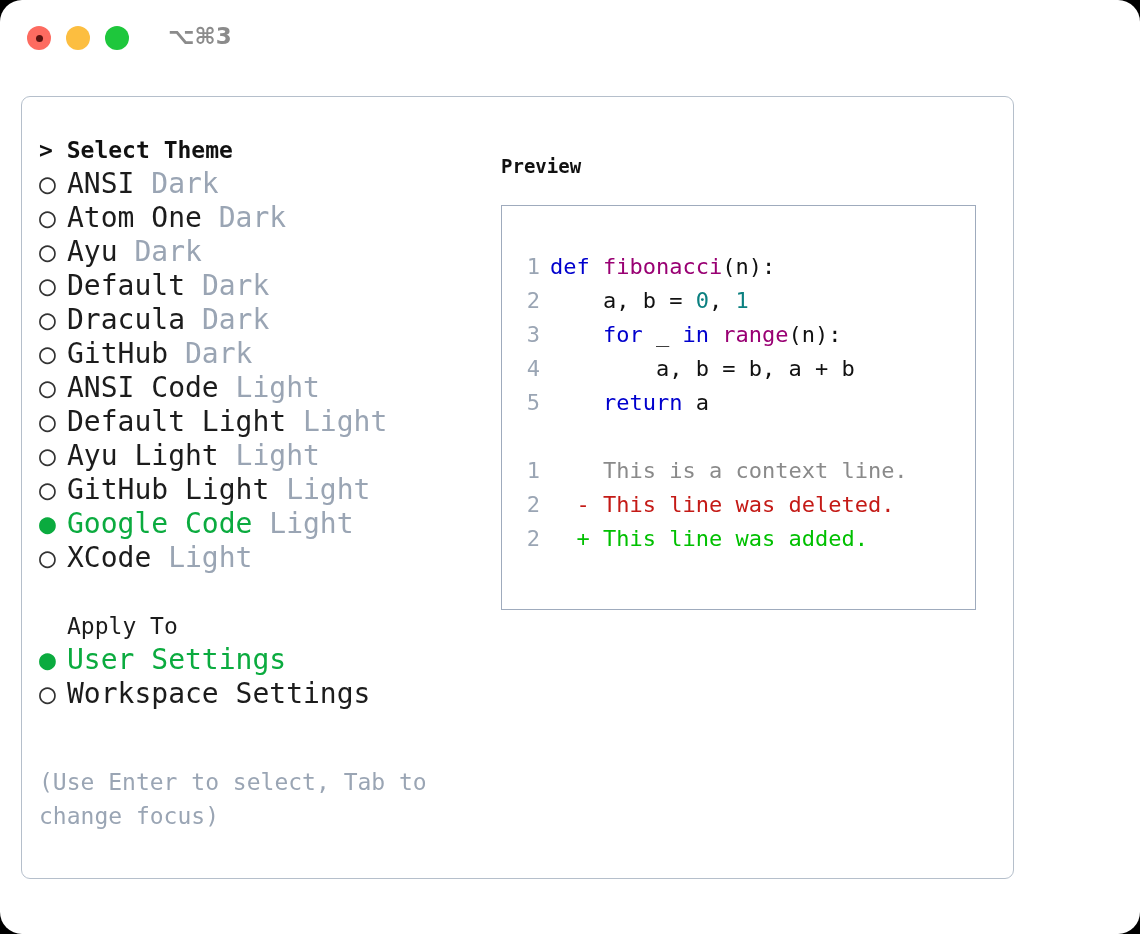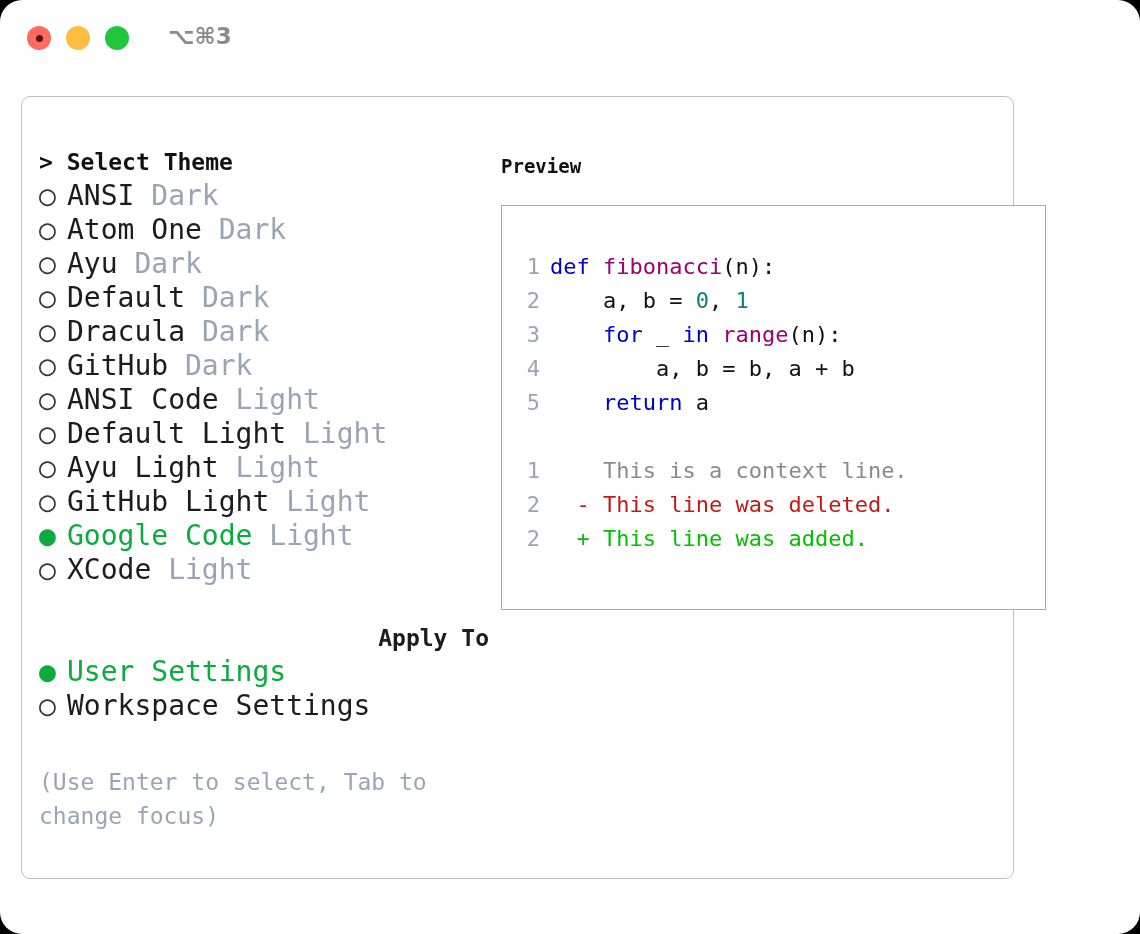--- a/index.html
+++ b/index.html
@@ -87,44 +87,43 @@
   .panel-inner {
     position: absolute;
     left: 0; top: 0;
     width: 100%; height: 100%;
   }
 
   
   .left-col {
     position: absolute;
     left: 17px;
-    top: 48px;
+    top: 36px;
     width: 450px;
   }
 
   .section-head {
     font-size: 23px;
     line-height: 34px;
     font-weight: 700;
     color: #111111;
     white-space: pre;
   }
   .section-head .caret {
     color: #111111;
     font-weight: 700;
   }
 
   .sub-head {
     font-size: 23px;
     line-height: 34px;
-    font-weight: 700;
+    font-weight: 400;
     color: #1c1c1c;
     white-space: pre;
     padding-left: 28px;
-    text-align: right;
   }
 
   .opt-row {
     font-size: 28px;
     line-height: 34px;
     white-space: pre;
     color: #1c1c1c;
   }
   .marker {
     display: inline-block;
@@ -155,21 +154,21 @@
     width: 490px;
   }
   .preview-title {
     font-size: 19px;
     line-height: 34px;
     font-weight: 700;
     color: #111111;
   }
   .preview-box {
     margin-top: 22px;
-    width: 545px;
+    width: 475px;
     height: 405px;
     border: 1.5px solid #9fabbd;
     box-sizing: border-box;
     background: #ffffff;
     padding: 44px 0 0 0;
     overflow: hidden;
   }
 
   .code-line {
     font-size: 22px;

